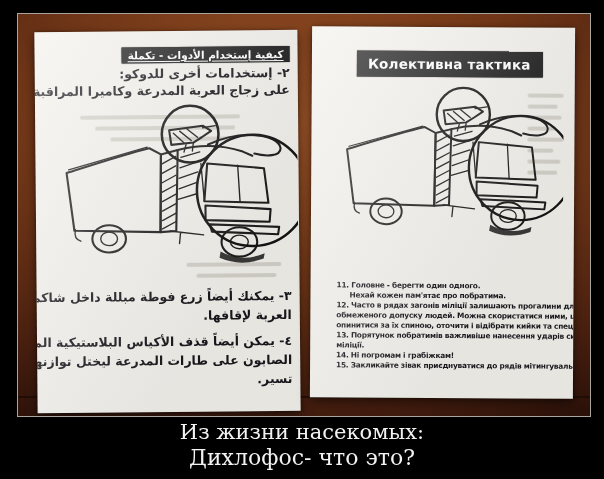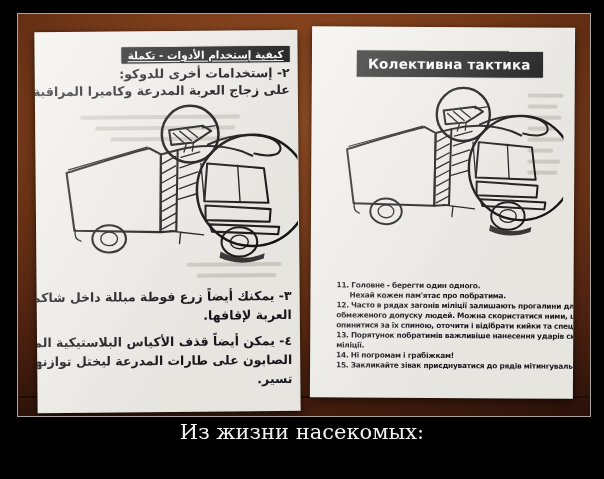--- a/index.html
+++ b/index.html
@@ -170,14 +170,15 @@
         <div>13. Порятунок побратимів важливіше нанесення ударів силам</div>
         <div>міліції.</div>
         <div>14. Ні погромам і грабіжкам!</div>
         <div>15. Закликайте зівак приєднуватися до рядів мітингувальників.</div>
       </div>
     </div>
   </div>
 
   <div id="caption">
     <div class="cap1">Из жизни насекомых:</div>
+    <div class="cap2">Дихлофос- что это?</div>
   </div>
 </div>
 
 </body></html>

